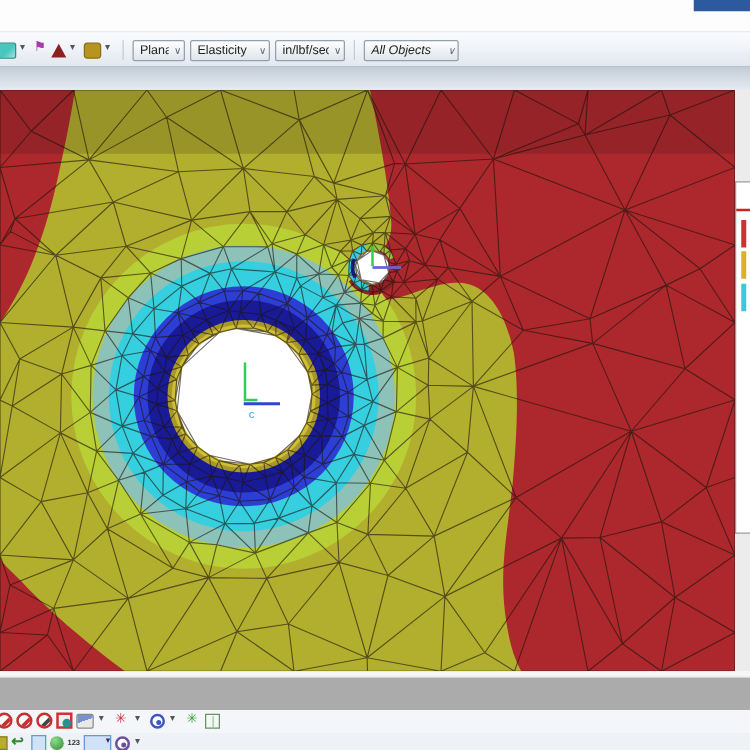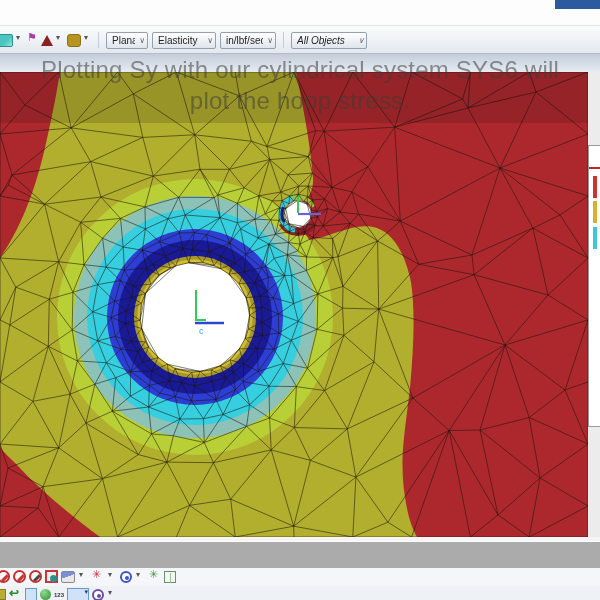--- a/index.html
+++ b/index.html
@@ -154,24 +154,20 @@
           <path d="M196,290 L196,320 L206,320" stroke="#33cc55" stroke-width="2" fill="none"></path>
           <path d="M195,323 L224,323" stroke="#2a49d0" stroke-width="2.5" fill="none"></path>
           <text x="199" y="334" fill="#36a6e0" font-size="9" font-family="Liberation Sans, sans-serif">c</text>
           <path d="M298,197 L298,213" stroke="#33cc55" stroke-width="2" fill="none"></path>
           <path d="M298,214 L321,214" stroke="#6a62d8" stroke-width="2.2" fill="none"></path>
         </g>
     </svg>
   </div>
 
   <div class="darkband"></div>
-  <div class="caption">
-    <div>Plotting Sy with our cylindrical system SYS6 will</div>
-    <div>plot the hoop stress.</div>
-  </div>
 
   <div class="rightstrip">
     <div class="legendpanel">
       <div class="legendline" style="background: rgb(204, 34, 34);"></div>
       <div class="sw" style="top: 30px; background: rgb(204, 51, 51);" id="sw0"></div>
       <div class="sw" style="top: 55px; background: rgb(218, 176, 44);" id="sw1"></div>
       <div class="sw" style="top: 81px; background: rgb(60, 200, 214);" id="sw2"></div>
     </div>
   </div>
 

